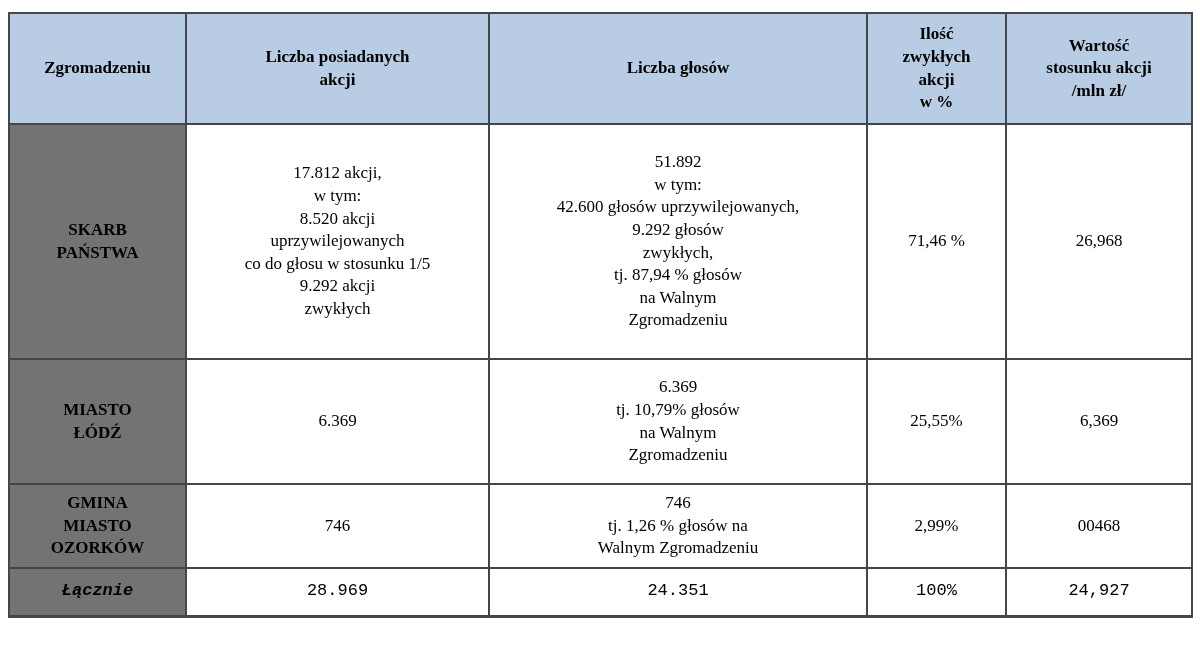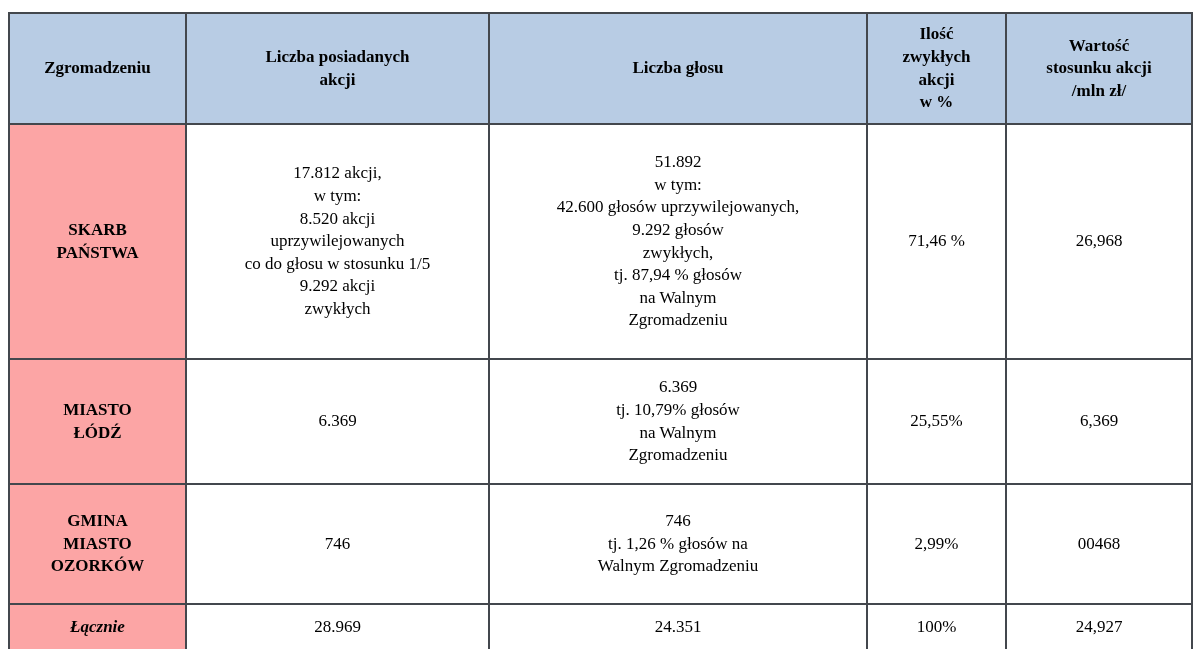--- a/index.html
+++ b/index.html
@@ -37,32 +37,32 @@
     font-size: 17px;
     line-height: 1.33;
     white-space: pre-line;
     overflow: hidden;
   }
   table.shareholders thead th {
     background: #b8cce4;
     font-weight: bold;
   }
   table.shareholders tbody th.rowhead {
-    background: #fca5a5;
+    background: #737373;
     font-weight: bold;
   }
   table.shareholders tbody td {
     background: #ffffff;
     font-weight: normal;
   }
   tr.header-row   { height: 111px; }
   tr.row-skarb    { height: 235px; }
   tr.row-lodz     { height: 125px; }
-  tr.row-ozorkow  { height: 120px; }
-  tr.row-total    { height: 48px;  }
+  tr.row-ozorkow  { height: 84px; }
+  tr.row-total    { height: 48px; font-family: Liberation Mono, monospace;  }
   tr.row-total th.rowhead {
     font-style: italic;
   }
 </style>
 </head>
 <body>
 
 <div class="page">
   <table class="shareholders">
     <colgroup>
@@ -70,21 +70,21 @@
       <col style="width:303px">
       <col style="width:378px">
       <col style="width:139px">
       <col style="width:186px">
     </colgroup>
     <thead>
       <tr class="header-row">
         <th>Zgromadzeniu</th>
         <th>Liczba posiadanych
 akcji</th>
-        <th>Liczba głosu</th>
+        <th>Liczba głosów</th>
         <th>Ilość
 zwykłych
 akcji
 w %</th>
         <th>Wartość
 stosunku akcji
 /mln zł/</th>
       </tr>
     </thead>
     <tbody>

